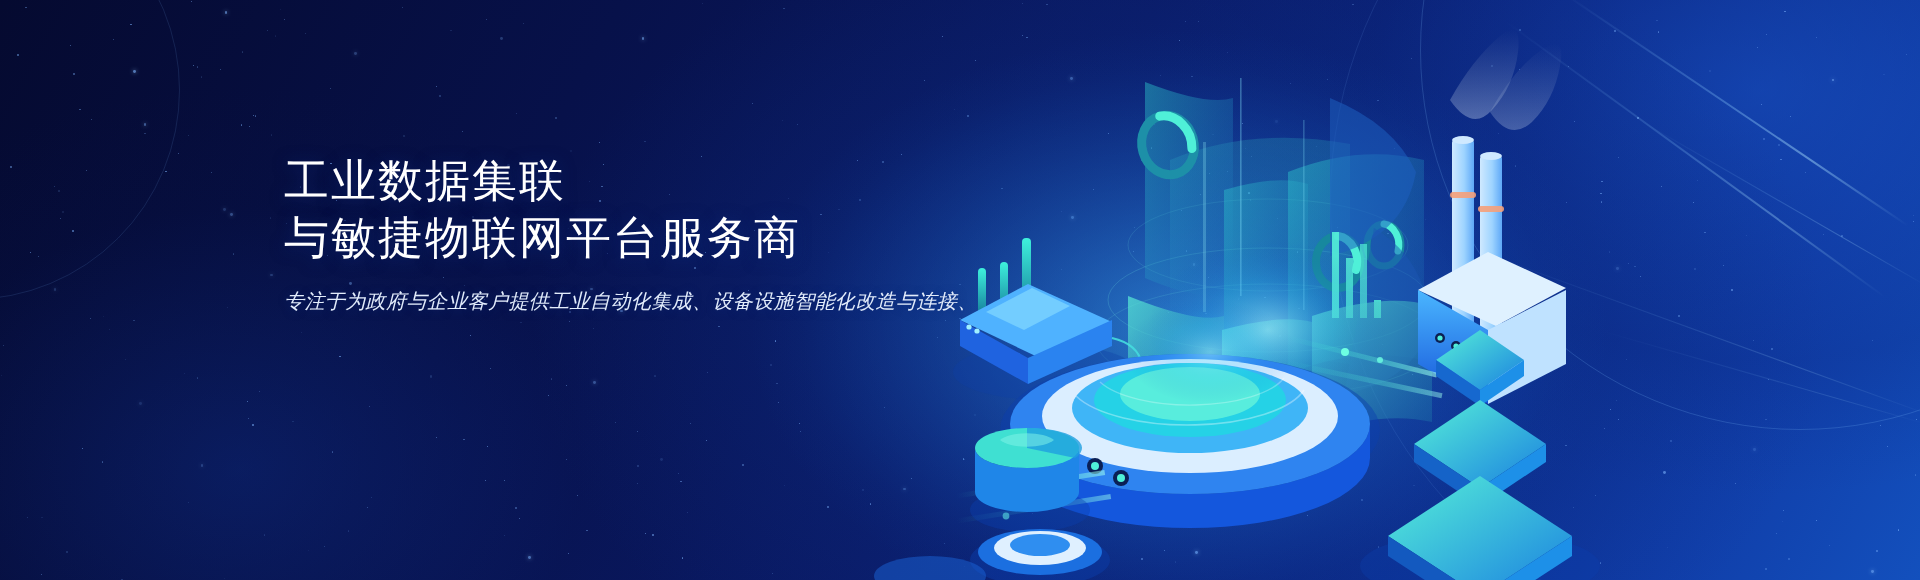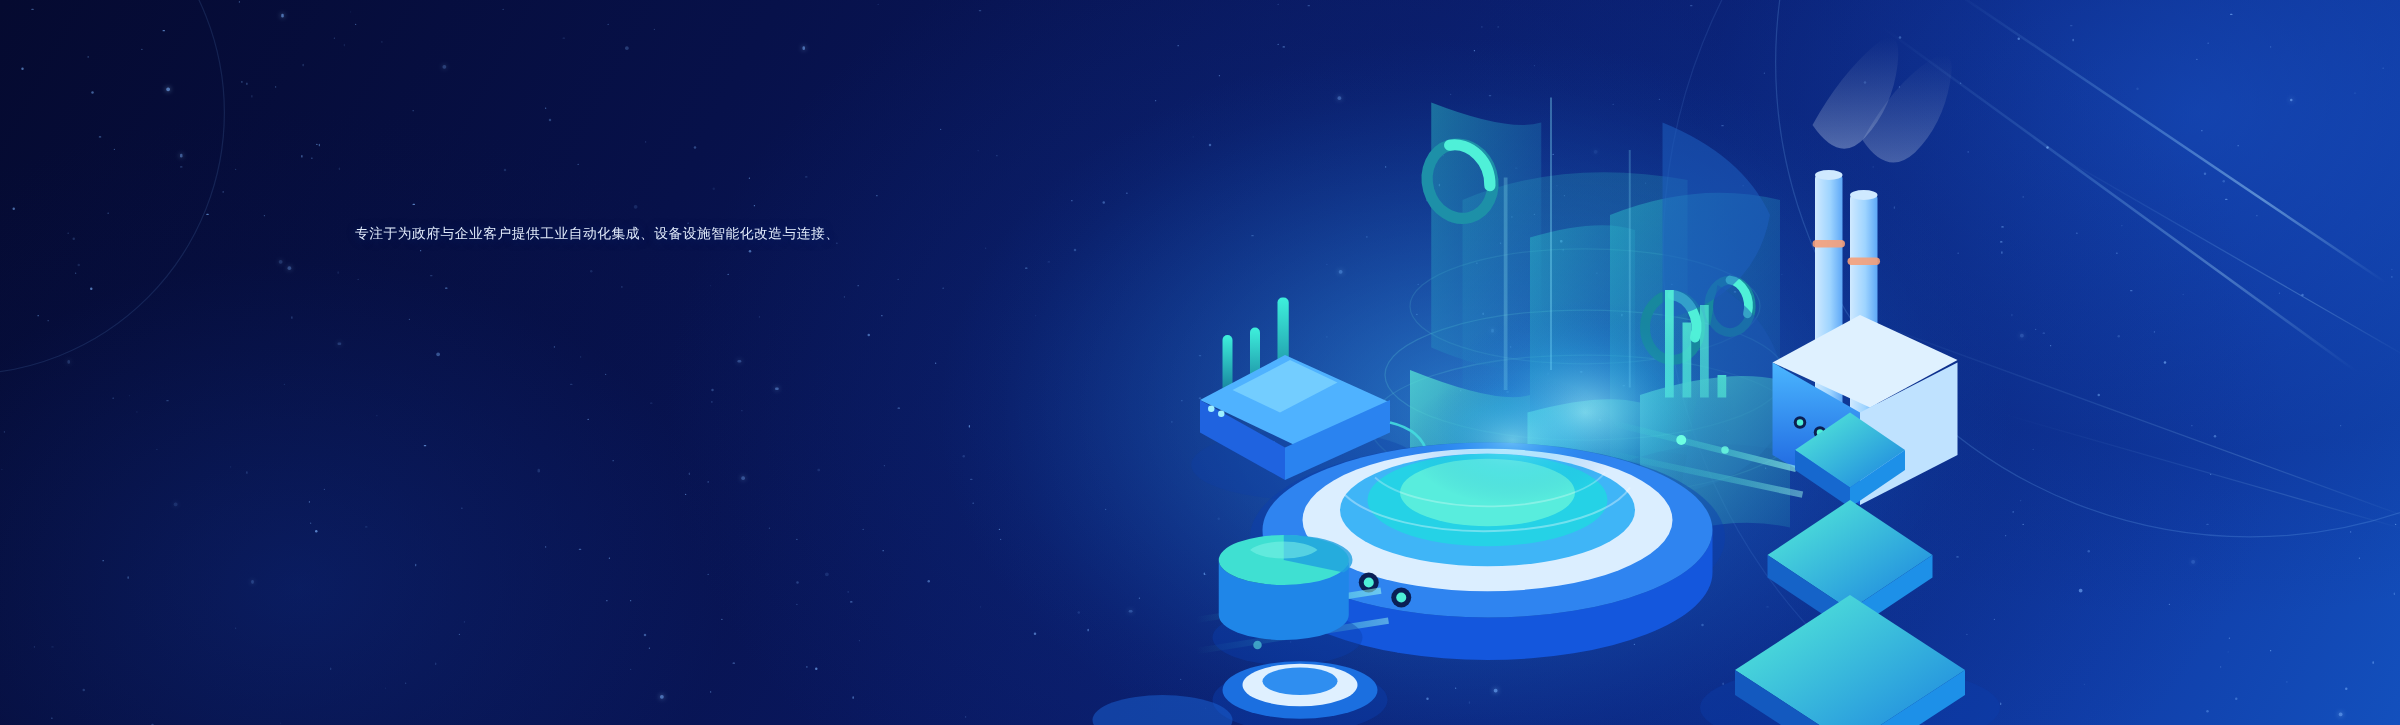--- a/index.html
+++ b/index.html
@@ -21,21 +21,21 @@
 
   
   .streak { position:absolute; transform-origin:left center; pointer-events:none;
             background:linear-gradient(90deg, rgba(120,190,255,0) 0%, rgba(140,205,255,0.55) 45%, rgba(170,225,255,0.85) 72%, rgba(140,205,255,0) 100%); }
   .arcglow { position:absolute; pointer-events:none; border-radius:50%;
              border:1px solid rgba(120,190,255,0.18); }
 
   
   .textblock { position:absolute; left:284px; top:152px; width:560px; z-index:30; }
   .headline { color:#ffffff; font-size:45px; line-height:57px; font-weight:400; letter-spacing:2px; white-space:nowrap; text-shadow:0 2px 16px rgba(10,40,120,0.7); }
-  .subline { color:#e2ecfb; font-size:11px; line-height:26px; letter-spacing:0.4px; margin-top:22px; white-space:nowrap; text-shadow:0 1px 8px rgba(10,40,120,0.6); }
+  .subline { color:#e2ecfb; font-size:20px; line-height:26px; letter-spacing:0.4px; margin-top:22px; white-space:nowrap; text-shadow:0 1px 8px rgba(10,40,120,0.6);font-style:italic; }
 
   .art { position:absolute; inset:0; z-index:20; pointer-events:none; }
 </style>
 </head>
 <body>
 
 <div id="banner">
 
   <div class="stars" id="starfield">
       <div class="star" style="left: 637.4px; top: 465.4px; width: 1.9px; height: 1.9px; opacity: 0.26;"></div>
@@ -465,20 +465,22 @@
     <div class="streak" style="left:1505px; top:20px; width:470px; height:1.5px; transform:rotate(36deg); opacity:.40;"></div>
     <div class="streak" style="left:1640px; top:120px; width:330px; height:1.2px; transform:rotate(30deg); opacity:.30;"></div>
     <div class="streak" style="left:1450px; top:240px; width:520px; height:1.2px; transform:rotate(20deg); opacity:.22;"></div>
     <div class="streak" style="left:1600px; top:330px; width:340px; height:1px; transform:rotate(16deg); opacity:.18;"></div>
     <div class="arcglow" style="left:1420px; top:-330px; width:760px; height:760px; border-color:rgba(130,195,255,0.20);"></div>
     <div class="arcglow" style="left:1330px; top:-250px; width:900px; height:900px; border-color:rgba(120,185,255,0.12);"></div>
     <div class="arcglow" style="left:-240px; top:-120px; width:420px; height:420px; border-color:rgba(120,185,255,0.13);"></div>
   </div>
 
   <div class="textblock">
+    <div class="headline">工业数据集联</div>
+    <div class="headline">与敏捷物联网平台服务商</div>
     <div class="subline">专注于为政府与企业客户提供工业自动化集成、设备设施智能化改造与连接、</div>
   </div>
 
   <svg class="art" width="1920" height="580" viewBox="0 0 1920 580">
     <defs>
       <linearGradient id="gTeal" x1="0" y1="0" x2="0" y2="1">
         <stop offset="0%" stop-color="#3ef0dc"></stop>
           <stop offset="100%" stop-color="#16809c"></stop>
       </linearGradient>
       <linearGradient id="gTeal2" x1="0" y1="0" x2="1" y2="1">

